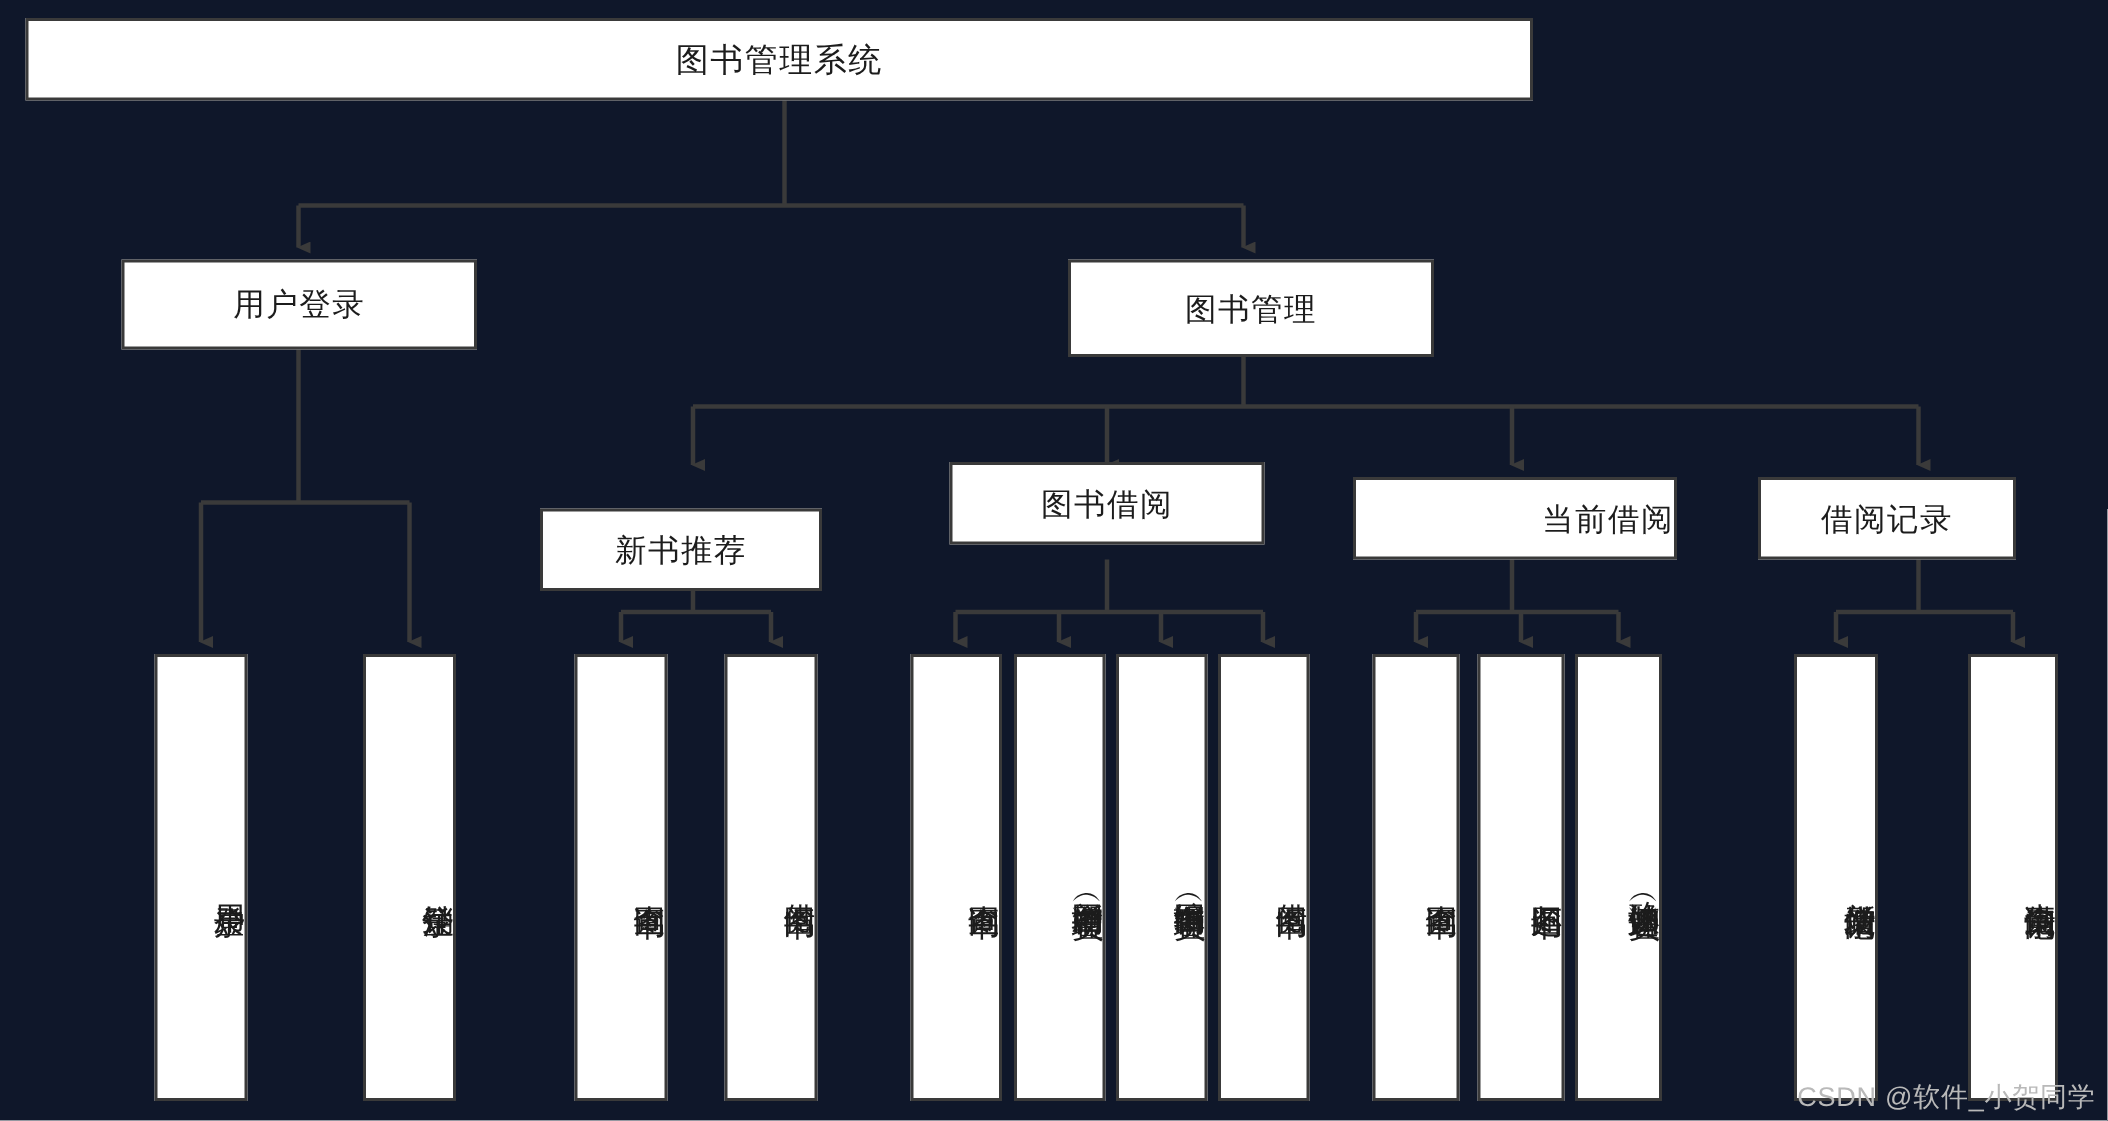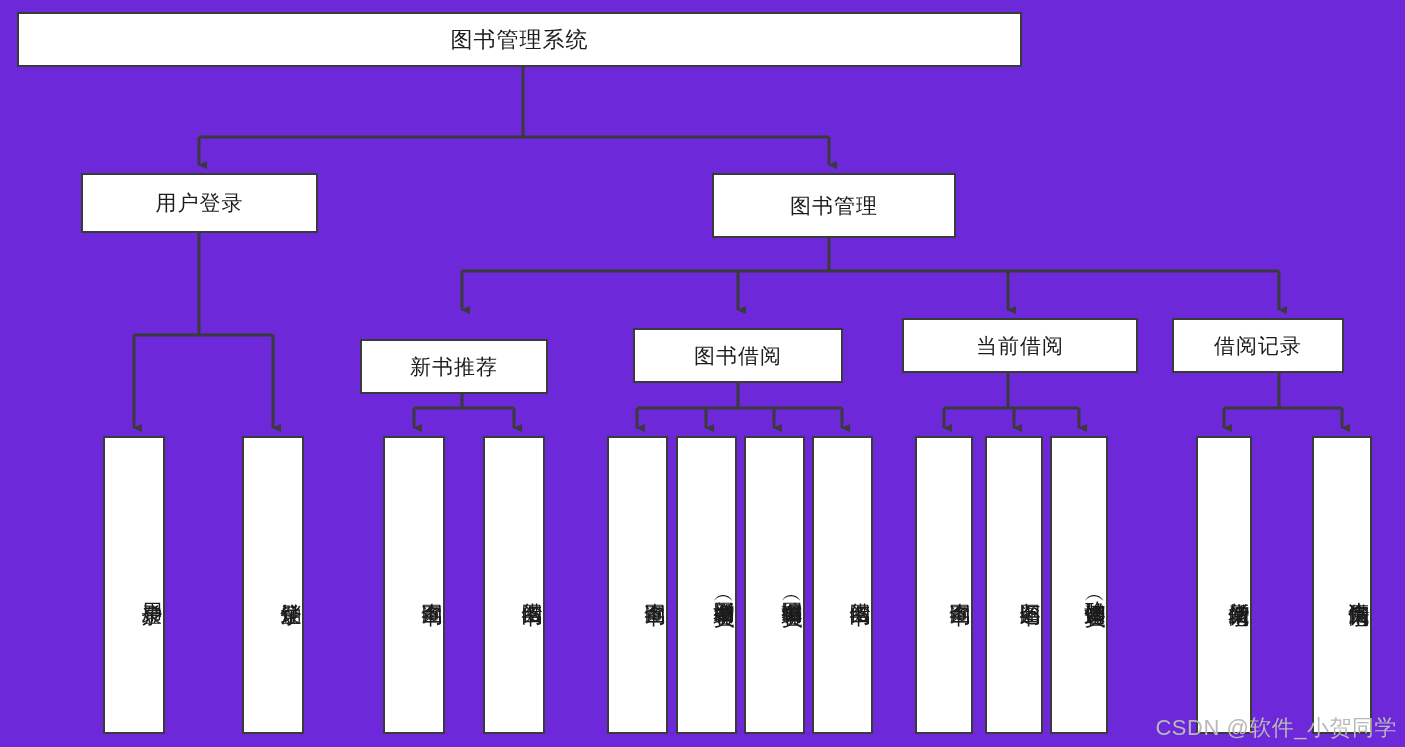--- a/index.html
+++ b/index.html
@@ -8,21 +8,21 @@
     padding: 0;
     background: #ffffff;
   }
   body {
     font-family: "Liberation Sans", "DejaVu Sans", sans-serif;
   }
   #canvas {
     position: relative;
     width: 1405px;
     height: 747px;
-    background: #6d28d9;
+    background: #0f172a;
     overflow: hidden;
   }
   #edges {
     position: absolute;
     left: 0;
     top: 0;
     width: 1405px;
     height: 747px;
     pointer-events: none;
   }
@@ -55,21 +55,21 @@
     text-orientation: upright;
     white-space: nowrap;
   }
   #root-node {
     font-size: 22px;
   }
   #watermark {
     position: absolute;
     right: 8px;
     bottom: 4px;
-    font-size: 22px;
+    font-size: 18px;
     color: #b9b9b9;
     letter-spacing: 0.5px;
     white-space: nowrap;
     user-select: none;
   }
 </style>
 </head>
 <body>
 
 <div id="canvas">
@@ -133,25 +133,25 @@
   </div>
 
   <div class="node horiz" style="left:712px; top:173px; width:244px; height:65px;">
     <span>图书管理</span>
   </div>
 
   <div class="node horiz" style="left:360px; top:318px; width:188px; height:55px;margin-top:21px;">
     <span>新书推荐</span>
   </div>
 
-  <div class="node horiz" style="left:633px; top:328px; width:210px; height:55px;">
+  <div class="node horiz" style="left:633px; top:308px; width:210px; height:55px;">
     <span>图书借阅</span>
   </div>
 
-  <div class="node horiz" style="left:902px; top:318px; width:236px; height:55px;">
+  <div class="node horiz" style="left:902px; top:318px; width:216px; height:55px;justify-content:flex-end;">
     <span>当前借阅</span>
   </div>
 
   <div class="node horiz" style="left:1172px; top:318px; width:172px; height:55px;">
     <span>借阅记录</span>
   </div>
 
   <div class="node vert" style="left:103px; top:436px; width:62px; height:298px;">
     <span class="vlabel">用户登录</span>
   </div>

